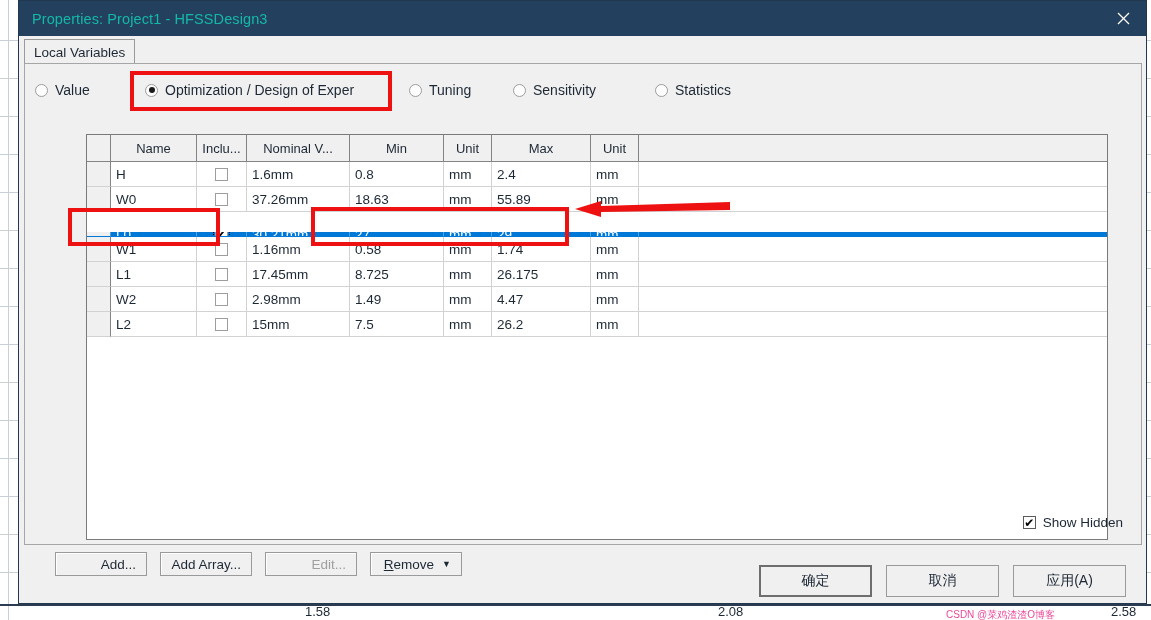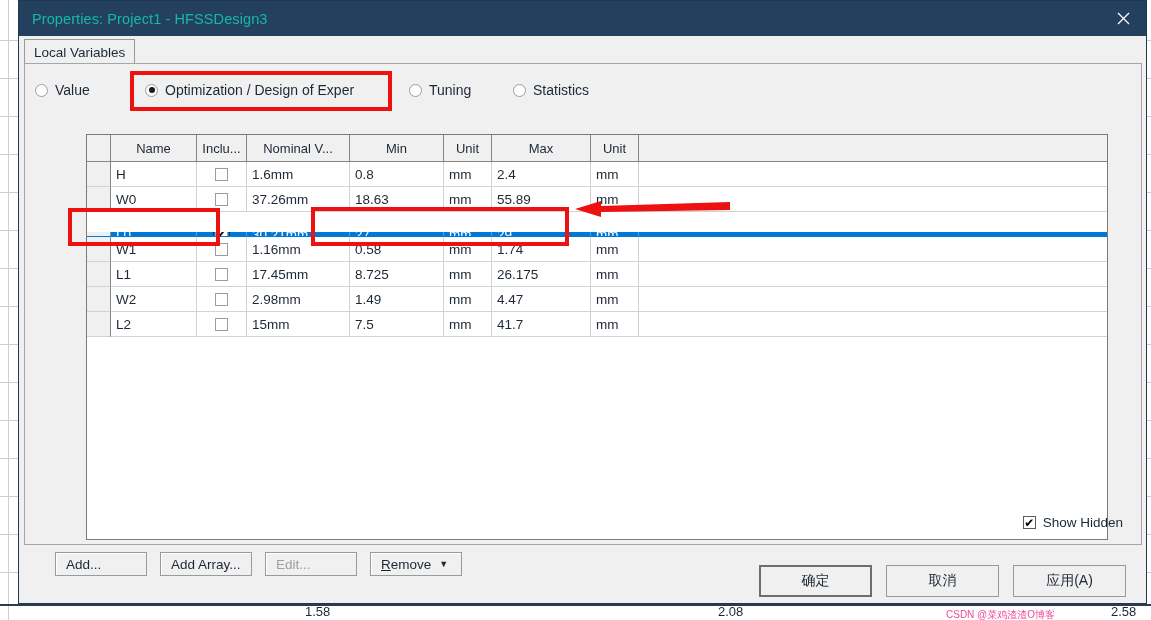--- a/index.html
+++ b/index.html
@@ -97,21 +97,21 @@
     box-sizing:border-box;display:flex;align-items:center;justify-content:center;margin-right:7px;
   }
   #show-hidden .cbx2 .tick{font-size:12px;line-height:1;color:#000;font-weight:bold;}
   #show-hidden .lbl{font-size:13.5px;color:#1d2835;}
 
   
   #btnrow{position:absolute;left:36px;top:551px;display:flex;gap:13px;}
   .btn{
     height:24px;min-width:92px;padding:8px 10px;background:#f0f0f0;
     border:1px solid #9a9a9a;box-shadow:inset 1px 1px 0 #ffffff;
-    display:flex;align-items:center;justify-content:flex-start;
+    display:flex;align-items:center;justify-content:flex-end;
     font-size:13.5px;color:#1d2835;box-sizing:border-box;
   }
   .btn.disabled{color:#9f9f9f;}
   .btn .u{text-decoration:underline;}
   .btn .caret{margin-left:8px;font-size:9px;line-height:1;}
 
   
   #okrow{position:absolute;right:20px;top:564px;display:flex;gap:14px;}
   .bigbtn{
     width:113px;height:32px;background:#f0f0f0;border:1px solid #9a9a9a;
@@ -185,20 +185,24 @@
         <span class="radio-lbl">Value</span>
       </div>
       <div class="radio-item" style="width:264px">
         <span class="radio-dot on"></span>
         <span class="radio-lbl">Optimization / Design of Exper</span>
       </div>
       <div class="radio-item" style="width:104px">
         <span class="radio-dot"></span>
         <span class="radio-lbl">Tuning</span>
       </div>
+      <div class="radio-item" style="width:142px">
+        <span class="radio-dot"></span>
+        <span class="radio-lbl">Sensitivity</span>
+      </div>
       <div class="radio-item">
         <span class="radio-dot"></span>
         <span class="radio-lbl">Statistics</span>
       </div>
     </div>
 
     <div id="grid">
       <div id="grid-head">
         <div class="hc rowhdr"></div>
         <div class="hc" style="width:86px">Name</div>
@@ -299,21 +303,21 @@
 
       <div class="grow">
         <div class="gc rowhdr"></div>
         <div class="gc" style="width:86px">L2</div>
         <div class="gc ctr" style="width:50px">
             <span class="cbx"></span>
           </div>
         <div class="gc" style="width:103px">15mm</div>
         <div class="gc" style="width:94px">7.5</div>
         <div class="gc" style="width:48px">mm</div>
-        <div class="gc" style="width:99px">41.7</div>
+        <div class="gc" style="width:99px">26.2</div>
         <div class="gc" style="width:48px">mm</div>
         <div class="gc filler"></div>
       </div>
     </div>
 
     <div id="show-hidden">
       <span class="cbx2">
           <span class="tick">✔</span>
         </span>
       <span class="lbl">Show Hidden</span>

